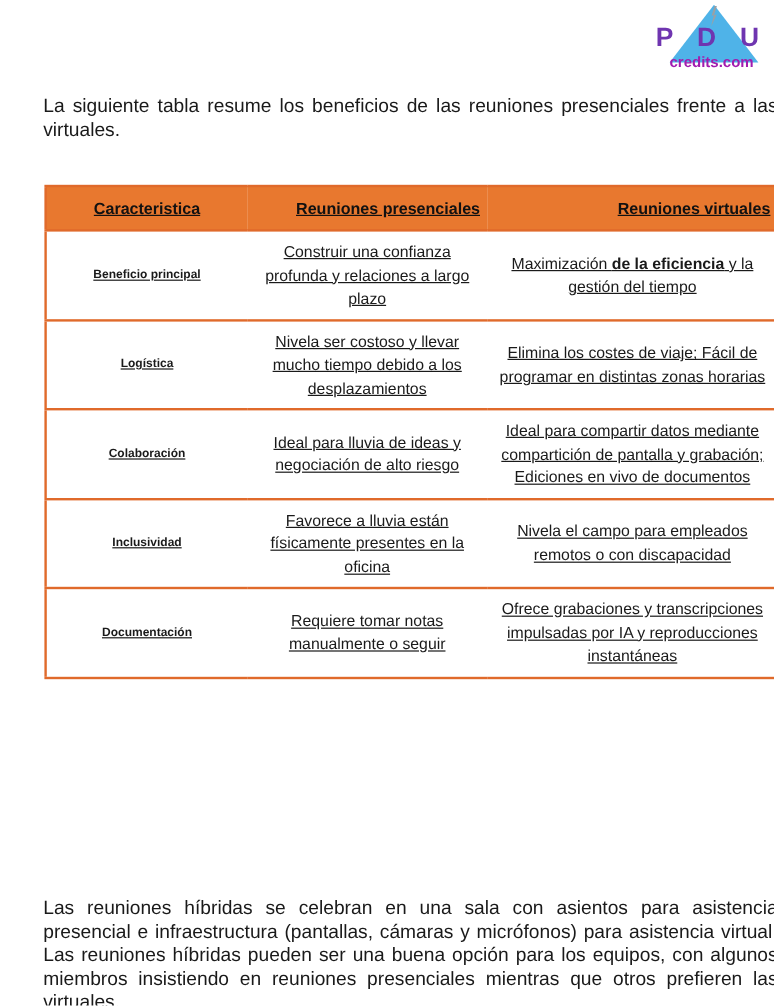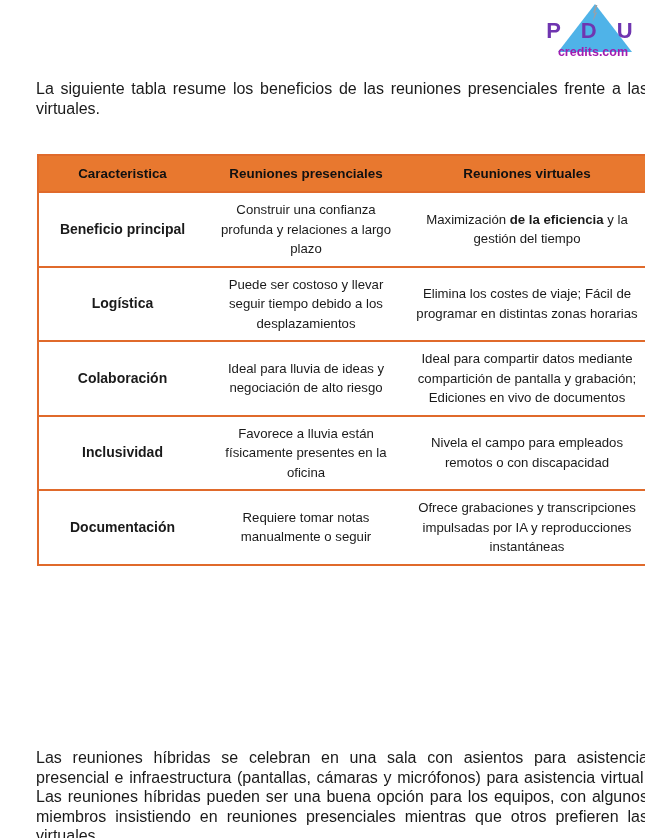--- a/index.html
+++ b/index.html
@@ -94,44 +94,45 @@
     top: 154px;
     width: 611px;
     border-collapse: collapse;
     table-layout: fixed;
     border-left: 2px solid #e06a2b;
     border-right: 2px solid #e06a2b;
   }
   .tbl th, .tbl td {
     padding: 0;
     vertical-align: middle;
+    text-decoration: underline;
   }
   .tbl thead th {
     background: #e8782f;
     color: #111111;
     font-size: 13.4px;
     font-weight: bold;
     line-height: 17px;
     padding: 9px 6px;
-    text-align: center;
+    text-align: right;
     border-top: 2px solid #e06a2b;
     border-bottom: 2px solid #e06a2b;
   }
   .tbl thead th.col-feature { text-align: center; }
   .tbl tbody td {
     border-bottom: 2px solid #e06a2b;
     font-size: 13.2px;
     line-height: 19.5px;
     color: #1a1a1a;
     padding: 7px 8px;
     text-align: center;
   }
   .tbl tbody td.feature {
     font-weight: bold;
-    font-size: 14px;
+    font-size: 10px;
   }
   .col-1 { width: 168px; }
   .col-2 { width: 200px; }
   .col-3 { width: 243px; }
 </style>
 </head>
 <body>
 
 <div class="page">
 
@@ -161,21 +162,21 @@
 
       <tr>
         <td class="feature">Beneficio principal</td>
         <td>Construir una confianza profunda  y relaciones a largo plazo</td>
         <td><span>Maximización </span><b>de la eficiencia</b><span> y la gestión del tiempo</span></td>
       </tr>
 
 
       <tr>
         <td class="feature">Logística</td>
-        <td>Puede ser costoso y llevar seguir tiempo debido a los desplazamientos</td>
+        <td>Nivela ser costoso y llevar mucho tiempo debido a los desplazamientos</td>
         <td>Elimina los costes de viaje; Fácil de programar en distintas zonas horarias</td>
       </tr>
 
       <tr>
         <td class="feature">Colaboración</td>
         <td>Ideal para lluvia de ideas y negociación de alto riesgo</td>
         <td>Ideal para compartir datos mediante compartición de pantalla y grabación; Ediciones en vivo de documentos</td>
       </tr>
 
       <tr>

